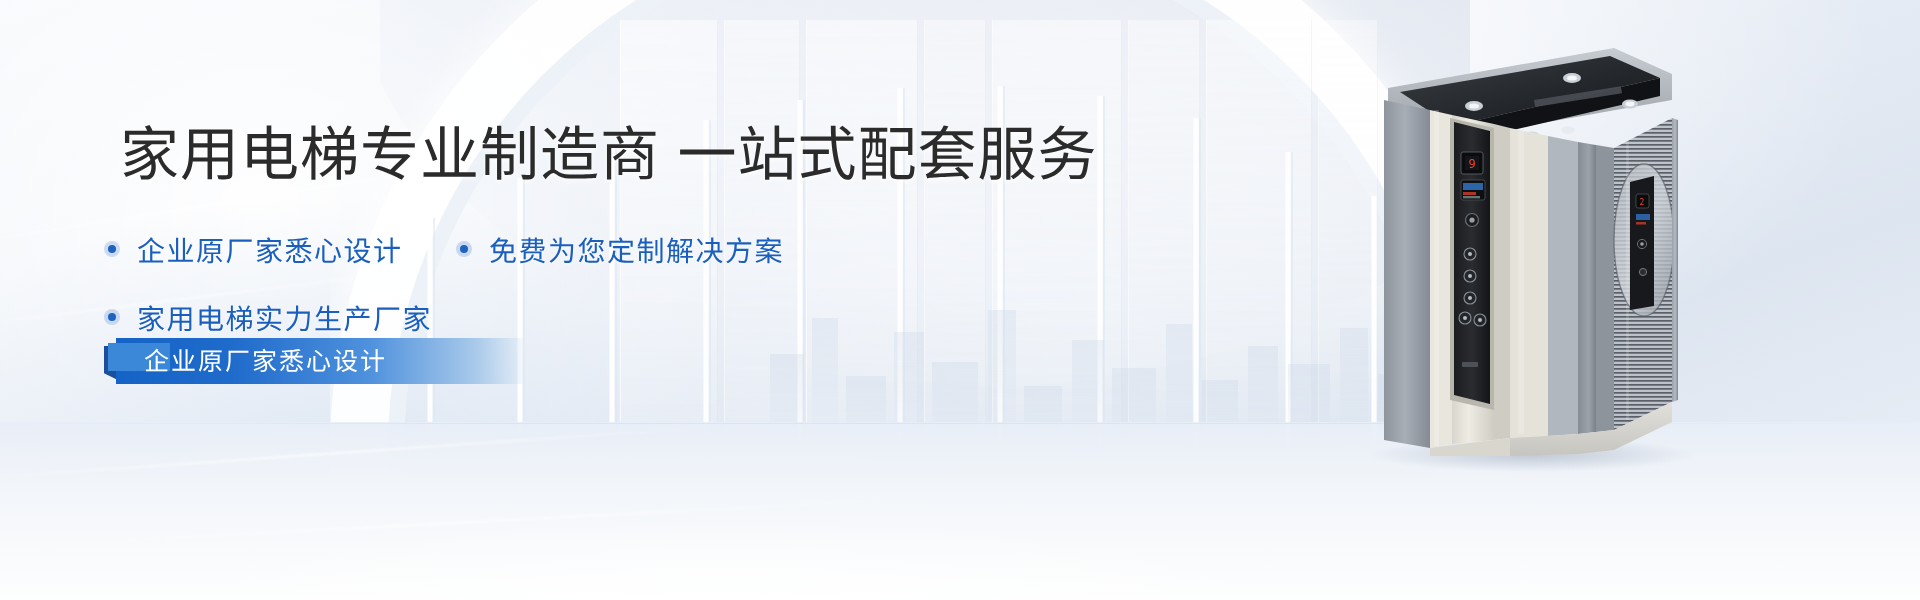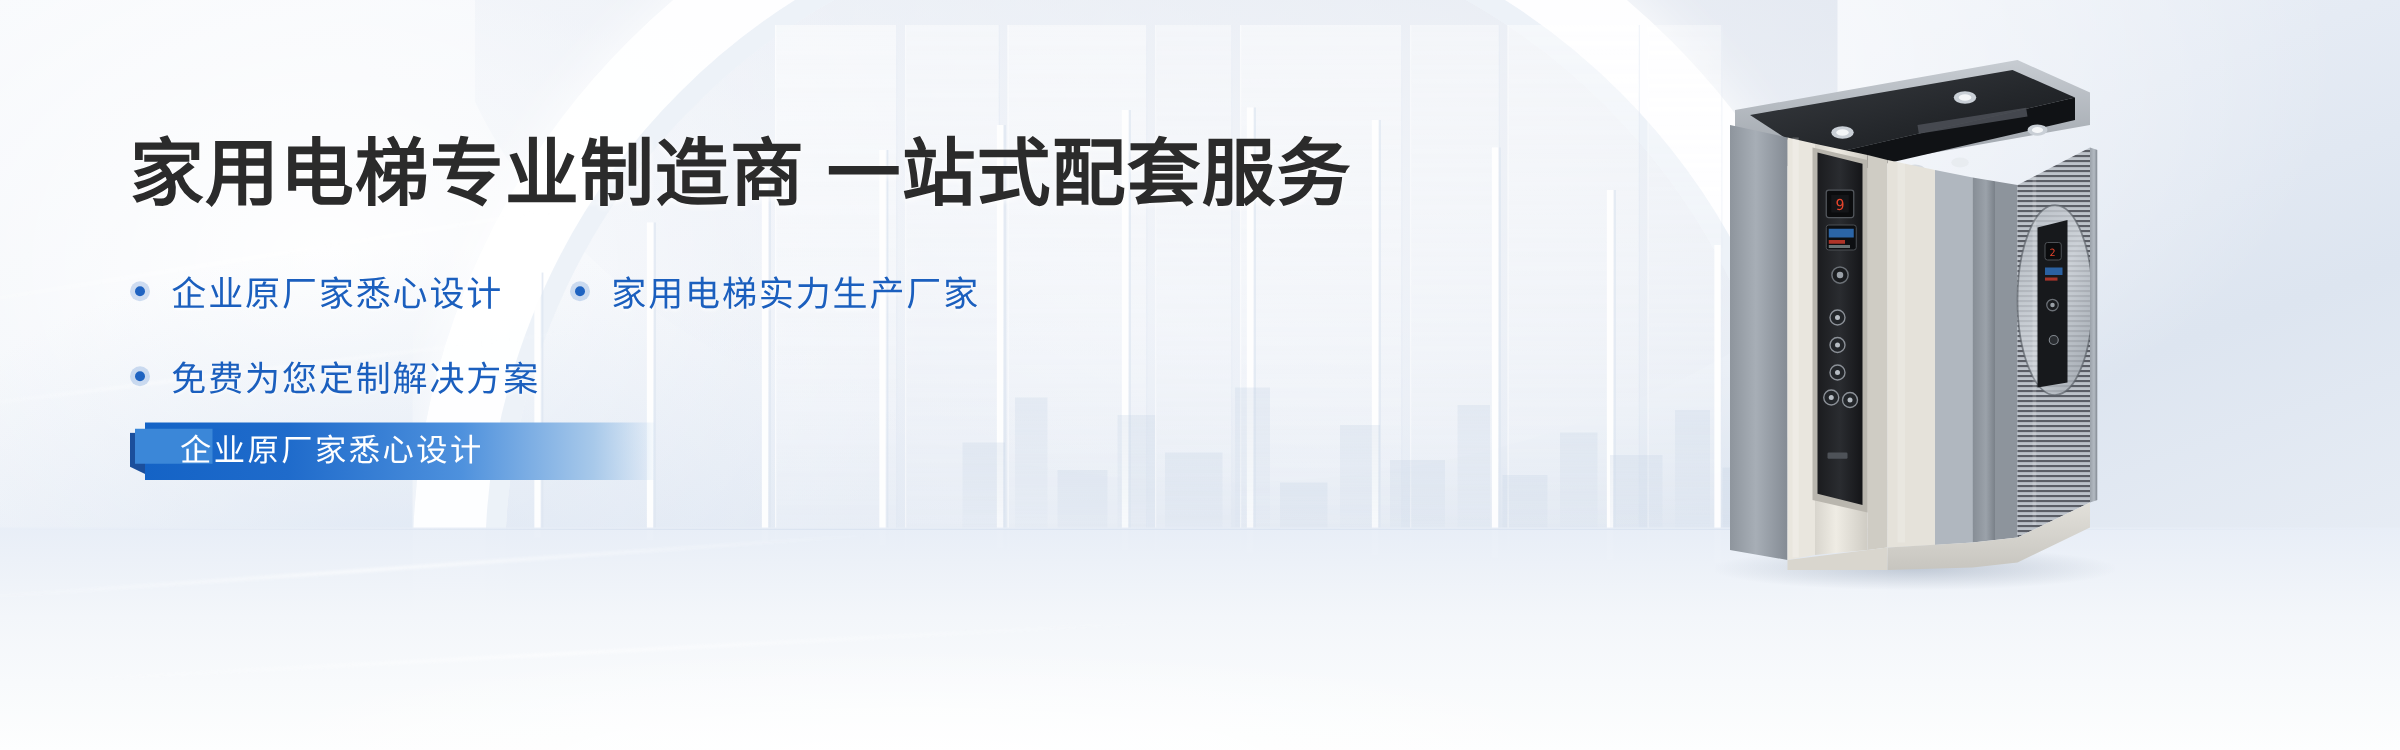--- a/index.html
+++ b/index.html
@@ -138,27 +138,28 @@
   .content {
     position: absolute;
     left: 104px;
     top: 108px;
     width: 980px;
     z-index: 6;
   }
 
   .headline {
     font-size: 59px;
-    font-weight: 700;
+    font-weight: 400;
     letter-spacing: 1px;
     color: #2b2b2b;
     line-height: 1.06;
     white-space: nowrap;
-    margin: 0;
+    margin: 16px;
     text-shadow: 0 2px 5px rgba(255,255,255,0.85);
+    text-align: right;
   }
 
   .bullets {
     margin-top: 42px;
     display: grid;
     grid-template-columns: 352px auto;
     row-gap: 28px;
     column-gap: 0px;
   }
   .bullet {
@@ -479,26 +480,26 @@
     <div class="bullets">
 
       <div class="bullet">
         <span class="dot"></span>
         <span class="bullet-text">企业原厂家悉心设计</span>
       </div>
 
 
       <div class="bullet">
         <span class="dot"></span>
-        <span class="bullet-text">家用电梯实力生产厂家</span>
+        <span class="bullet-text">免费为您定制解决方案</span>
       </div>
 
       <div class="bullet">
         <span class="dot"></span>
-        <span class="bullet-text">免费为您定制解决方案</span>
+        <span class="bullet-text">家用电梯实力生产厂家</span>
       </div>
 
     </div>
   </div>
 
   <div class="ribbon-wrap">
     <div class="ribbon-tail"></div>
     <div class="ribbon-bar"></div>
     <div class="ribbon-chip"></div>
     <div class="ribbon-text">企业原厂家悉心设计</div>

